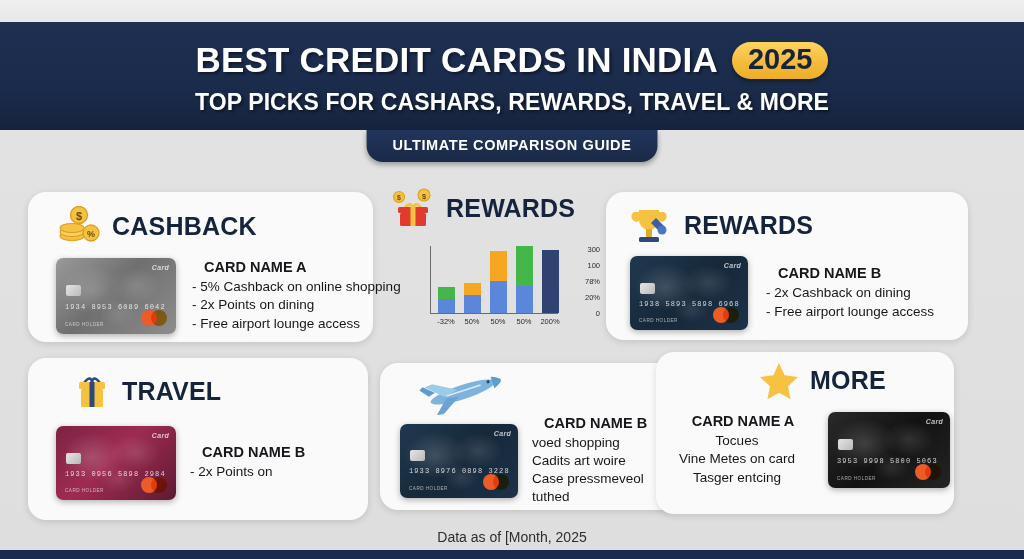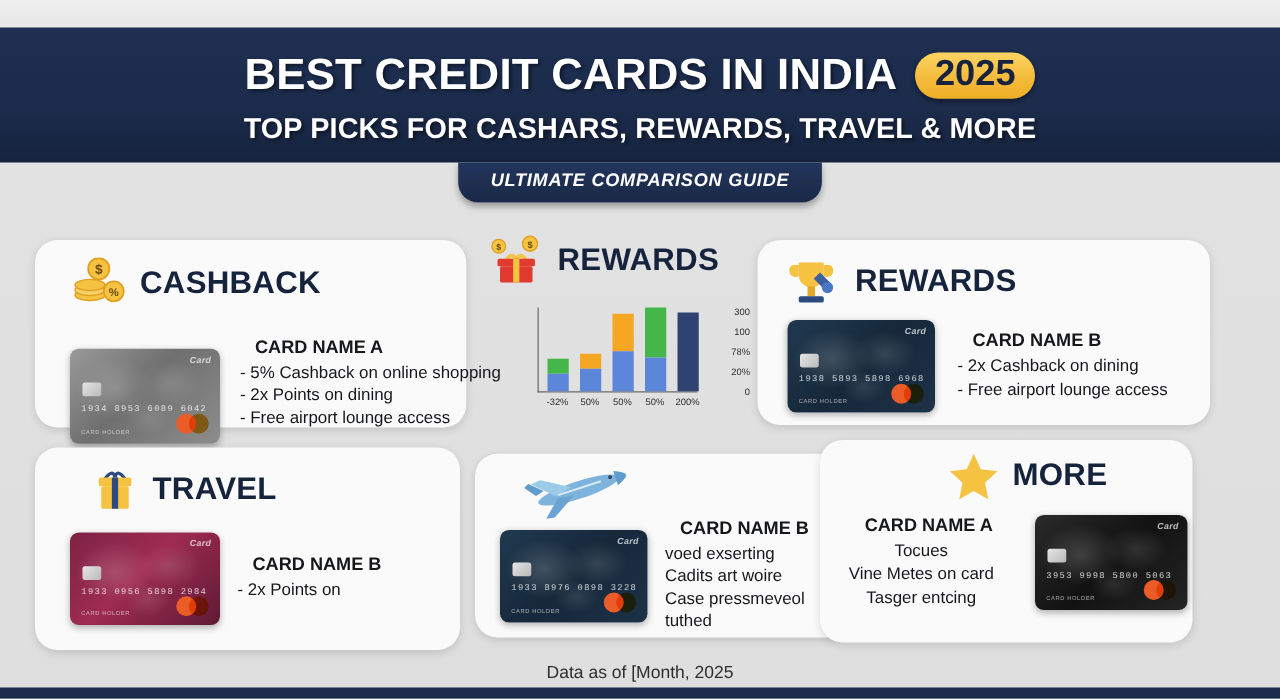--- a/index.html
+++ b/index.html
@@ -42,21 +42,20 @@
   }
   .guide-badge {
     position: absolute; left: 50%; transform: translateX(-50%);
     top: 130px; z-index: 5;
     background: linear-gradient(180deg,#22355c 0%,#1a2947 100%);
     color: #fff; font-size: 14.5px; font-weight: bold;
     letter-spacing: .6px;
     padding: 7px 26px 9px 26px;
     border-bottom-left-radius: 16px; border-bottom-right-radius: 16px;
     box-shadow: 0 3px 5px rgba(0,0,0,.3);
-    font-style: italic;
   }
 
   
   .panel {
     position: absolute; background: #fafafa;
     border-radius: 18px;
     box-shadow: 0 2px 7px rgba(0,0,0,.13);
   }
   .panel-head { display: flex; align-items: center; gap: 10px; }
   .panel-title {
@@ -100,21 +99,21 @@
     position: absolute; left: 9px; bottom: 9%;
     font-size: 4.6px; letter-spacing: .5px; color: rgba(255,255,255,.6);
   }
   .cc .mc { position: absolute; right: 9px; bottom: 10%; width: 26px; height: 16px; }
   .cc .mc i {
     position: absolute; top: 0; width: 16px; height: 16px; border-radius: 50%;
     display: block;
   }
   .cc .mc .r { left: 0; background: #eb5c28; }
   .cc .mc .y { right: 0; background: #f4a92b; mix-blend-mode: multiply; }
-  .cc.silver { background: linear-gradient(135deg,#9a9a9a 0%,#6f6f6f 45%,#8d8d8d 100%); margin-top: 21px; }
+  .cc.silver { background: linear-gradient(135deg,#9a9a9a 0%,#6f6f6f 45%,#8d8d8d 100%); }
   .cc.navy   { background: linear-gradient(135deg,#20394f 0%,#16283a 50%,#1d3148 100%); }
   .cc.maroon { background: linear-gradient(135deg,#7d2344 0%,#9e2b52 45%,#5e1a33 100%); }
   .cc.black  { background: linear-gradient(135deg,#2a2a2a 0%,#121212 50%,#242424 100%); }
 
   
   .chart-wrap { position: relative; }
   .chart-plot {
     position: absolute; left: 38px; top: 4px; width: 128px; height: 68px;
     border-left: 1.4px solid #6b6b6b; border-bottom: 1.4px solid #6b6b6b;
   }
@@ -325,21 +324,21 @@
       <div class="chip"></div>
       <div class="num">1933 8976 0898 3228</div>
       <div class="holder">CARD HOLDER</div>
       <div class="mc">
           <i class="r"></i>
           <i class="y"></i>
         </div>
     </div>
     <div class="info" style="margin-left:14px;">
       <div class="cname">CARD NAME B</div>
-      <div class="line">voed exserting</div>
+      <div class="line">voed shopping</div>
       <div class="line">Cadits art woire</div>
       <div class="line">Case pressmeveol</div>
       <div class="line">tuthed</div>
     </div>
   </div>
 </div>
 
 <div class="panel" style="left:656px; top:352px; width:298px; height:162px;">
   <div class="panel-head" style="margin:8px 0 0 102px;">
     <svg class="icon" width="42" height="40" viewBox="0 0 42 40">

